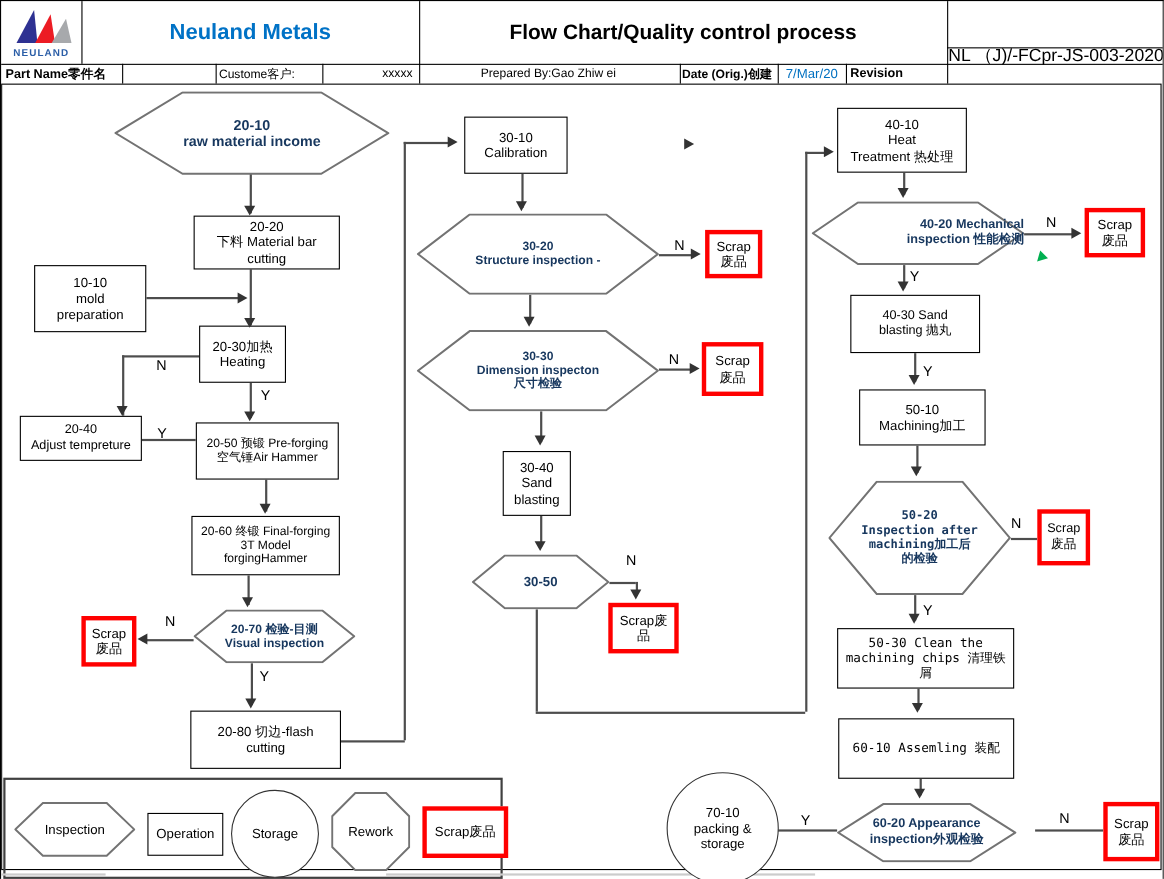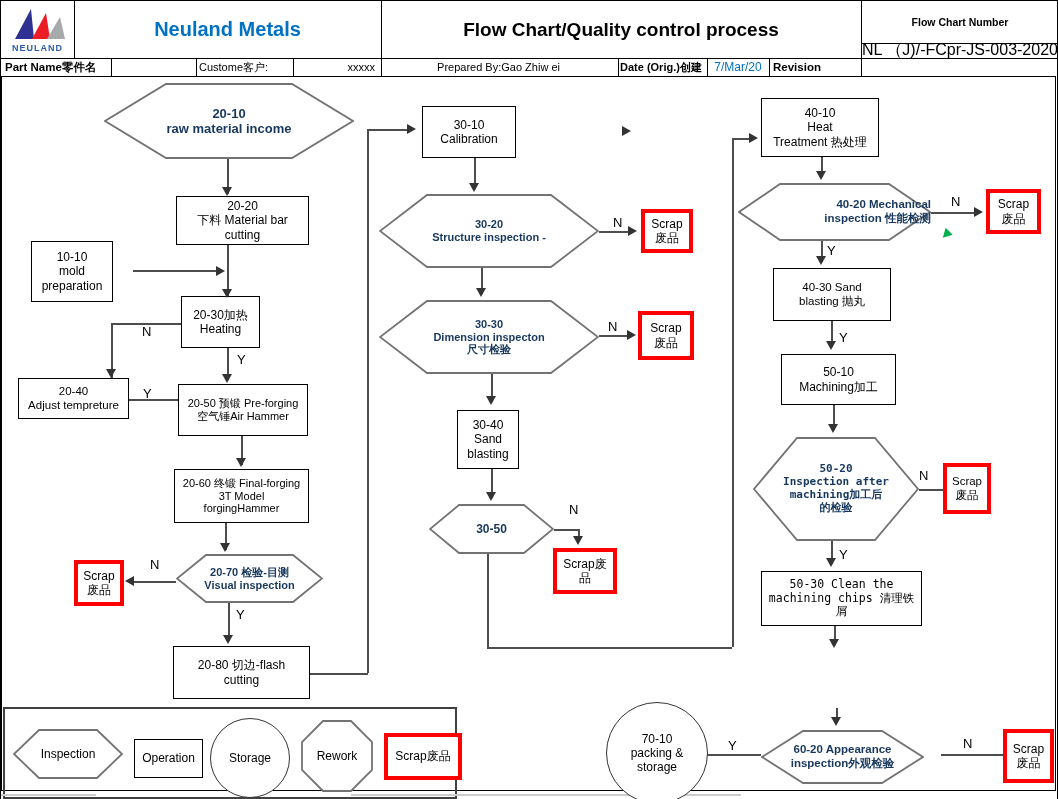--- a/index.html
+++ b/index.html
@@ -68,21 +68,20 @@
   <div class="cell logo-cell">
     <svg width="58" height="36" viewBox="0 0 58 36">
       <polygon points="6,33 22,3 25,33" fill="#2E3192"></polygon>
       <polygon points="23,33 37,7 41,33" fill="#EC1C24"></polygon>
       <polygon points="38,33 51,11 56,33" fill="#A7A9AC"></polygon>
     </svg>
     <div class="logo-text">NEULAND</div>
   </div>
   <div class="cell company-cell">Neuland Metals</div>
   <div class="cell title-cell">Flow Chart/Quality control process</div>
-  <div class="cell fcn-label">Flow Chart Number</div>
   <div class="cell fcn-value">NL （J)/-FCpr-JS-003-2020</div>
 
   <div class="cell r2 pn">Part Name零件名</div>
   <div class="cell r2 blank1"></div>
   <div class="cell r2 cust">Custome客户:</div>
   <div class="cell r2 xx">xxxxx</div>
   <div class="cell r2 prep">Prepared By:Gao Zhiw ei</div>
   <div class="cell r2 datel">Date (Orig.)创建</div>
   <div class="cell r2 datev">7/Mar/20</div>
   <div class="cell r2 rev">Revision</div>
@@ -188,21 +187,21 @@
           <polygon points="62,1 188,1 249,38 188,75 62,75 1,38" fill="#fff" stroke="#737373" stroke-width="1.8"></polygon>
         </svg>
         <div class="txt" style="font-size: 13px;">20-10
 raw material income</div>
       </div>
       <div class="node rect" style="left: 175px; top: 195px; width: 133px; height: 49px;">
         <div class="txt" style="font-size: 12px;">20-20
 下料 Material bar
 cutting</div>
       </div>
-      <div class="node rect" style="left: 30px; top: 240px; width: 82px; height: 61px;">
+      <div class="node rect" style="left: 30px; top: 240px; width: 102px; height: 61px;">
         <div class="txt" style="font-size: 12px;">10-10
 mold
 preparation</div>
       </div>
       <div class="node rect" style="left: 180px; top: 295px; width: 79px; height: 52px;">
         <div class="txt" style="font-size: 12px;">20-30加热
 Heating</div>
       </div>
       <div class="node rect" style="left: 17px; top: 377px; width: 111px; height: 41px;">
         <div class="txt" style="font-size: 11.5px;">20-40
@@ -309,20 +308,23 @@
       </div>
       <div class="node scrap" style="left: 942px; top: 462px; width: 48px; height: 51px;">
         <div class="txt" style="font-size: 11.5px;">Scrap
 废品</div>
       </div>
       <div class="node rect mono" style="left: 760px; top: 570px; width: 161px; height: 55px;">
         <div class="txt" style="font-size: 11.5px;">50-30 Clean the
 machining chips 清理铁
 屑</div>
       </div>
+      <div class="node rect mono" style="left: 761px; top: 652px; width: 160px; height: 55px;">
+        <div class="txt" style="font-size: 11.5px;">60-10 Assemling 装配</div>
+      </div>
       <div class="node hex blue bold" style="left: 760px; top: 729px; width: 163px; height: 54px;">
         <svg width="163" height="54">
           <polygon points="42,1 121,1 162,27 121,53 42,53 1,27" fill="#fff" stroke="#737373" stroke-width="1.8"></polygon>
         </svg>
         <div class="txt" style="font-size: 11.5px;">60-20 Appearance
 inspection外观检验</div>
       </div>
       <div class="node scrap" style="left: 1002px; top: 728px; width: 51px; height: 54px;">
         <div class="txt" style="font-size: 12px;">Scrap
 废品</div>

